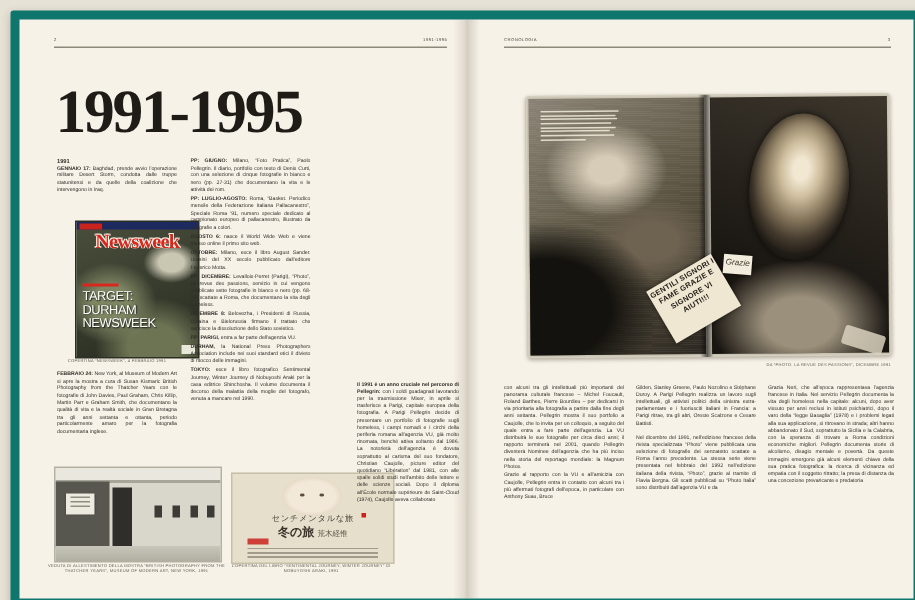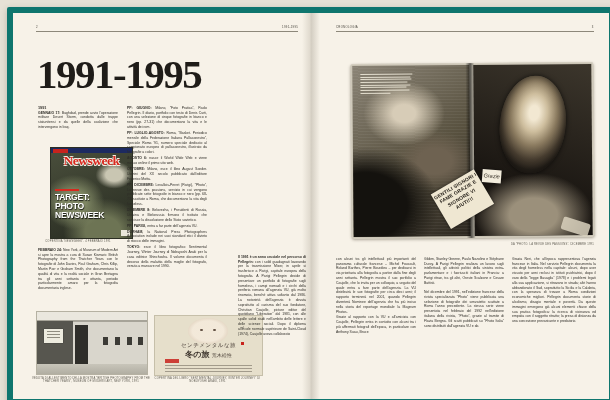--- a/index.html
+++ b/index.html
@@ -33,21 +33,21 @@
       radial-gradient(30px 22px at 78% 30%, #c9c6b2 0 28%, rgba(0,0,0,0) 62%),
       radial-gradient(45px 40px at 28% 60%, #7e8663 0 28%, rgba(0,0,0,0) 68%),
       radial-gradient(55px 45px at 64% 92%, #6d7454 0 32%, rgba(0,0,0,0) 72%),
       linear-gradient(160deg,#4a4f3c,#2e3226 80%); margin-left: 12px;}
   .nw-top{position:absolute;top:0;left:0;right:0;height:5px;background:#1d2a60;}
   .nw-topbox{position:absolute;top:.5px;left:2px;width:15px;height:4px;background:#c8231d;}
   .nw-logo{position:absolute;top:4.5px;left:0;right:0;text-align:center;margin:0;
     font-family:"Liberation Serif",serif;font-weight:bold;font-size:13.5px;letter-spacing:-.5px;color:#d8281e;
     text-shadow:.6px .6px 0 #f5f2e8,-.6px -.6px 0 #f5f2e8,.6px -.6px 0 #f5f2e8,-.6px .6px 0 #f5f2e8;}
   .nw-kick{position:absolute;left:4px;top:41px;width:24px;height:2px;background:#d8281e;}
-  .nw-h{position:absolute;left:4px;top:45px;margin:0;color:#fff;font-weight:bold;font-size:8.6px;
+  .nw-h{position:absolute;left:4px;top:45px;margin:0;color:#fff;font-weight:normal;font-size:8.6px;
     line-height:8.8px;letter-spacing:-.3px;text-shadow:.6px .6px 1px rgba(0,0,0,.85);}
   .nw-upc{position:absolute;right:2px;bottom:2px;width:9px;height:6px;background:#e9e6da;}
   
   .gal{position:absolute;left:23px;top:298px;width:110px;height:62px;overflow:hidden;
     background:linear-gradient(#eae7de 0 9px,#d9d6cc 9px);border:0.5px solid #b5b1a2;}
   .gal-beam{position:absolute;left:0;right:0;top:8px;height:1.5px;background:#a7a499;}
   .gal-lwall{position:absolute;left:0;top:9px;width:36px;bottom:9px;background:#57564f;}
   .gal-lart{position:absolute;left:7px;top:17px;width:19px;height:14px;background:#edebdf;
     box-shadow:0 0 1px rgba(0,0,0,.5);}
   .gal-bar{height:1px;background:#8f8c80;margin:2px 3px 0 3px;}
@@ -130,21 +130,21 @@
     </div>
   </div>
 
   <div class="nw">
     <div class="nw-top"></div>
     <div class="nw-topbox"></div>
     <p class="nw-logo">Newsweek</p>
     <div class="nw-kick"></div>
     <p class="nw-h">
       <span>TARGET:</span><br>
-      <span>PHOTO</span><br>
+      <span>DURHAM</span><br>
       <span>NEWSWEEK</span>
     </p>
     <div class="nw-upc"></div>
   </div>
   <div class="cap" style="left:17px;top:226px;width:192px;transform-origin:0 0;">COPERTINA “NEWSWEEK”, 4 FEBBRAIO 1991</div>
 
   <div class="col" style="left:25px;top:234px;width:80px;height:64px;">
     <div class="sh">
       <p><b>FEBBRAIO 24:</b> <span>New York, al Museum of Modern Art si apre la mostra a cura di Susan Kismaric British Photography from the Thatcher Years con le fotografie di John Davies, Paul Graham, Chris Killip, Martin Parr e Graham Smith, che documentano la qualità di vita e la realtà sociale in Gran Bretagna tra gli anni settanta e ottanta, periodo particolarmente amaro per la fotografia documentaria inglese.</span></p>
     </div>

